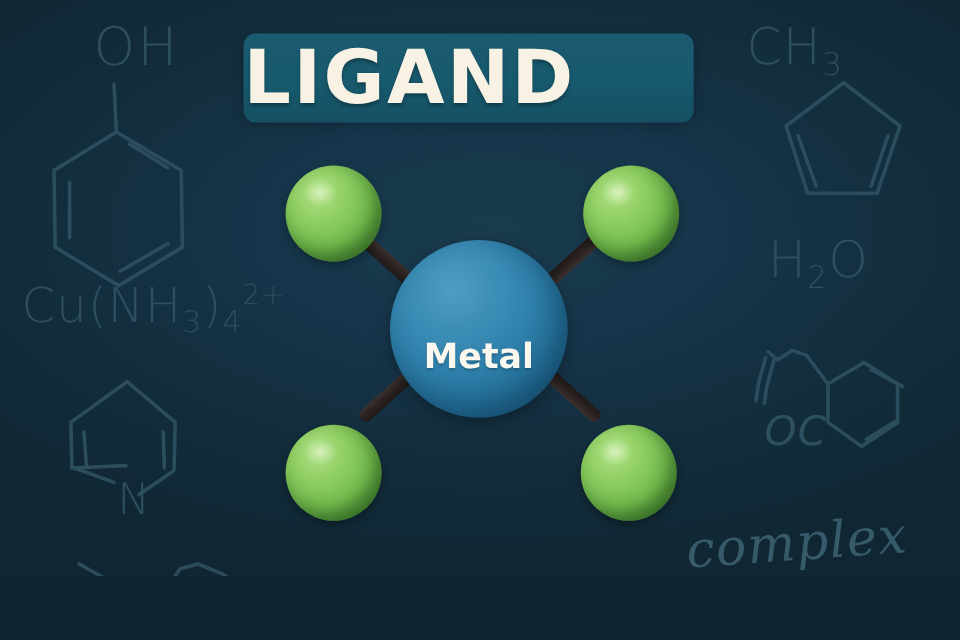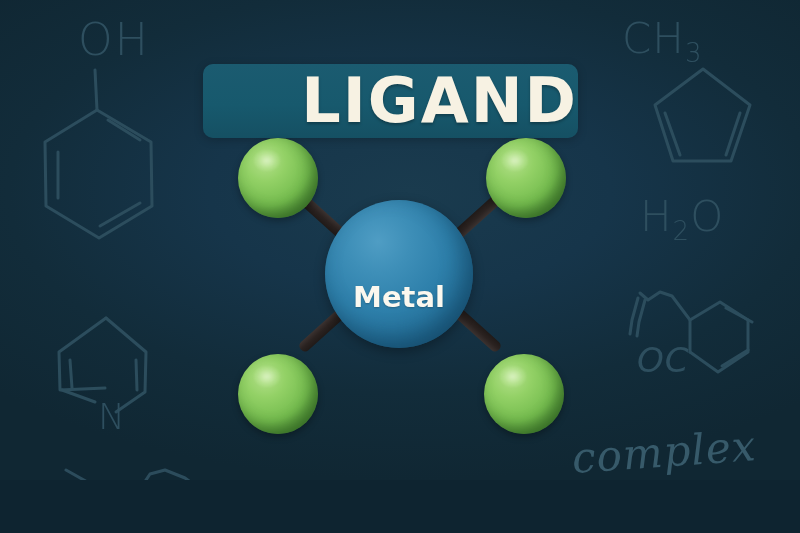--- a/index.html
+++ b/index.html
@@ -64,23 +64,22 @@
   #title-banner {
     position: absolute;
     left: 203px;
     top: 28px;
     width: 375px;
     height: 74px;
     background: linear-gradient(180deg, #1b5b70 0%, #17596d 55%, #155063 100%);
     border-radius: 10px;
     display: flex;
     align-items: center;
-    justify-content: flex-end;
+    justify-content: flex-start;
     box-shadow: 0 2px 10px rgba(0,0,0,0.22);
-    margin-top: 36px;
   }
   #title-text {
     color: #f7f2e3;
     font-size: 62px;
     font-weight: bold;
     letter-spacing: 2px;
     line-height: 1;
     font-family: "DejaVu Sans", sans-serif;
     text-shadow: 0 2px 3px rgba(0,0,0,0.28);
   }
@@ -192,20 +191,21 @@
         <path d="M726 308 L752 322"></path>
         <path d="M722 366 L748 350"></path>
         <path d="M638 298 L632 320 L630 334"></path>
         <path d="M645 300 L639 322 L637 336"></path>
       </g>
     </g>
   </svg>
 
   <div class="doodle-text" id="label-oh">OH</div>
 
+  <div class="doodle-text" id="label-cu"><span>Cu(NH</span><span class="doodle-sub">3</span><span>)</span><span class="doodle-sub">4</span><span class="doodle-sup">2+</span></div>
 
   <div class="doodle-text" id="label-n">N</div>
 
   <div class="doodle-text" id="label-ch3"><span>CH</span><span class="doodle-sub">3</span></div>
 
   <div class="doodle-text" id="label-h2o"><span>H</span><span class="doodle-sub">2</span><span>O</span></div>
 
   <div class="doodle-text" id="label-oc">OC</div>
 
   <div class="doodle-text" id="label-complex">complex</div>

